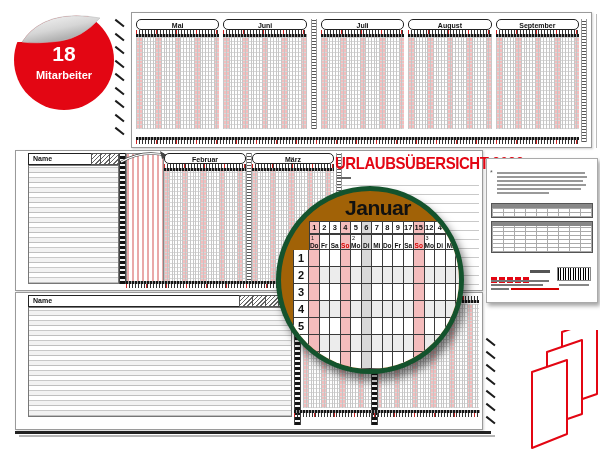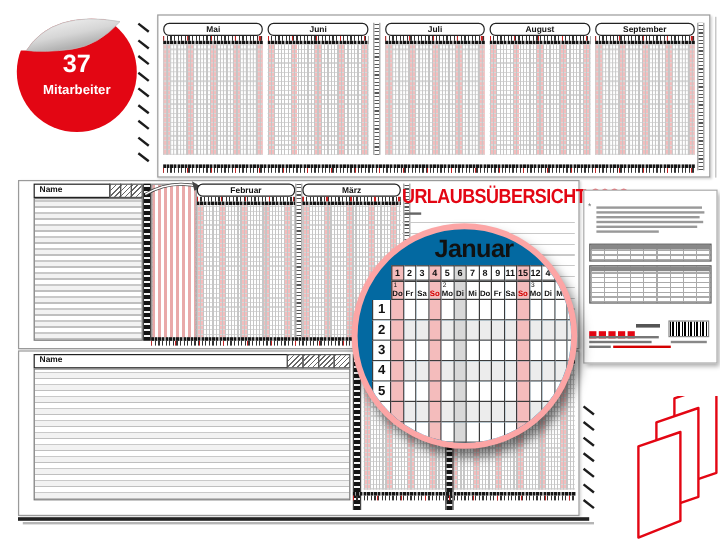--- a/index.html
+++ b/index.html
@@ -51,22 +51,22 @@
         box-shadow:2px 3px 4px rgba(0,0,0,.35);}
   .fnbar{height:2px;background:#999;margin-bottom:2px;}
   .mini-table{border:1px solid #555;box-sizing:border-box;background:
         repeating-linear-gradient(90deg,#aaa 0,#aaa 1px,transparent 1px,transparent 11px),
         repeating-linear-gradient(0deg,#aaa 0,#aaa 1px,transparent 1px,transparent 4px);}
   .mini-table .thead{height:4px;background:#888;}
   .sq{width:6px;height:6px;background:#e30613;display:inline-block;margin-right:2px;}
   .barcode{background:repeating-linear-gradient(90deg,#000 0,#000 1px,#fff 1px,#fff 2px,#000 2px,#000 3.5px,#fff 3.5px,#fff 5px);
         border:1px solid #888;box-sizing:border-box;}
   
-  #magnifier{position:absolute;left:293px;top:186px;width:188px;height:188px;border-radius:50%;
-        border:5px solid #fca5a5;background:#0369a1;overflow:hidden;box-sizing:border-box;
+  #magnifier{position:absolute;left:276px;top:186px;width:188px;height:188px;border-radius:50%;
+        border:5px solid #14532d;background:#a16207;overflow:hidden;box-sizing:border-box;
         box-shadow:4px 7px 9px rgba(0,0,0,.5);z-index:30;}
   #mag-month{position:absolute;left:16px;right:0;top:5px;text-align:center;
         font-weight:bold;font-size:21px;color:#111;letter-spacing:-0.5px;}
   #mag-table{position:absolute;left:12px;top:30px;}
   .mrow{display:flex;}
   .mcell{box-sizing:border-box;border-right:1px solid #3a3a3a;border-bottom:1px solid #3a3a3a;
         display:flex;align-items:center;justify-content:center;background:#fff;}
   .mcell.hd{border-top:1px solid #3a3a3a;}
   .dayno{width:10.5px;height:13px;font-weight:bold;font-size:7.5px;color:#111;}
   .wdcell{width:10.5px;height:16px;flex-direction:column;justify-content:flex-start;}
@@ -95,21 +95,21 @@
           <stop offset="0" stop-color="#f8f8f8"></stop>
             <stop offset="0.55" stop-color="#d6d6d6"></stop>
           <stop offset="1" stop-color="#9f9f9f"></stop>
         </linearGradient>
       </defs>
       <circle cx="54" cy="56" r="50" fill="#e30613"></circle>
       <path d="M12,38 Q34,4 90,14 L90,-2 L-2,-2 L-2,38 Z" fill="#ffffff"></path>
       <path d="M12,38 Q34,4 90,14 Q72,34 50,37 Q26,40 12,38 Z" fill="url(#curlg)" stroke="#bdbdbd" stroke-width="0.6"></path>
     </svg>
     <div class="btxt">
-      <div class="b1">37</div>
+      <div class="b1">18</div>
       <div class="b2">Mitarbeiter</div>
     </div>
   </div>
 
   <div class="sheet" id="top-sheet" style="left:131px;top:12px;width:461px;height:136px;">
     <div class="abs" style="left:4px;top:6px;right:12px;display:flex;gap:4px;" id="top-months">
         <div class="panel" style="flex: 1 1 0%;">
           <div class="band">Mai</div>
           <div class="dotrow"></div>
           <div class="darkrow"></div>
@@ -277,21 +277,21 @@
           <div class="mcell corner"></div>
           <div class="mcell hd dayno" style="background: rgb(244, 188, 188); border-left: 1px solid rgb(58, 58, 58);">1</div>
           <div class="mcell hd dayno">2</div>
           <div class="mcell hd dayno">3</div>
           <div class="mcell hd dayno" style="background: rgb(244, 188, 188);">4</div>
           <div class="mcell hd dayno">5</div>
           <div class="mcell hd dayno" style="background: rgb(216, 216, 216);">6</div>
           <div class="mcell hd dayno">7</div>
           <div class="mcell hd dayno">8</div>
           <div class="mcell hd dayno">9</div>
-          <div class="mcell hd dayno">11</div>
+          <div class="mcell hd dayno">17</div>
           <div class="mcell hd dayno" style="background: rgb(244, 188, 188);">15</div>
           <div class="mcell hd dayno">12</div>
           <div class="mcell hd dayno">4</div>
           <div class="mcell hd dayno">8</div>
           <div class="mcell hd dayno">15</div>
         </div>
         <div class="mrow">
           <div class="mcell corner"></div>
           <div class="mcell hd wdcell" style="background: rgb(244, 188, 188); border-left: 1px solid rgb(58, 58, 58);">
             <div class="wk">1</div>

